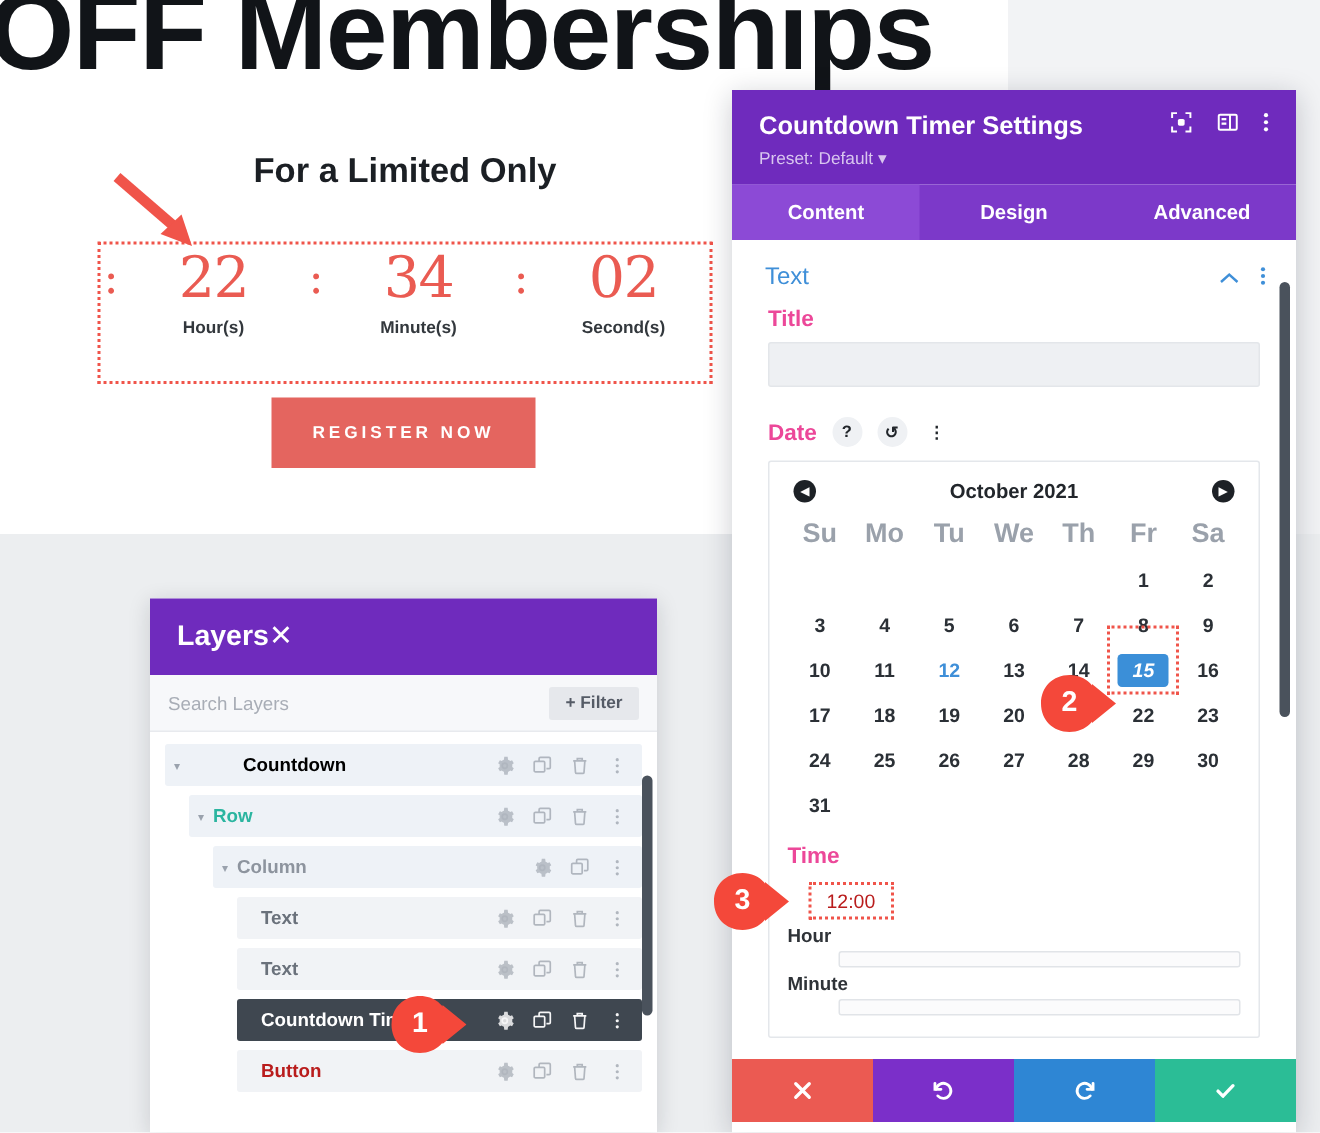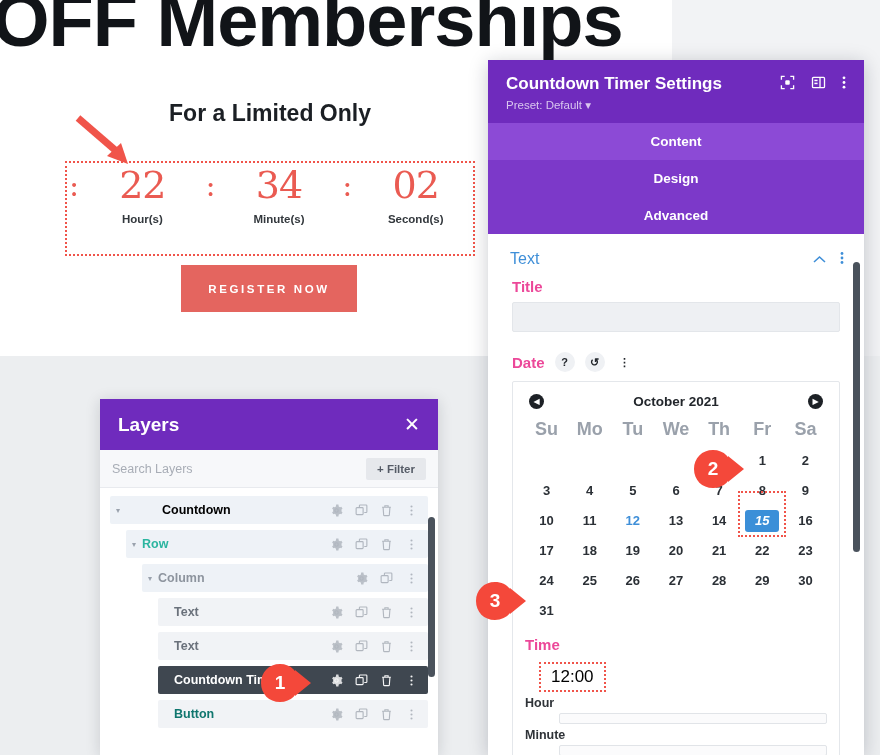--- a/index.html
+++ b/index.html
@@ -56,21 +56,21 @@
   
   .red-arrow { position:absolute; left:72px; top:112px; width:70px; height:56px; }
 
   
   .layers-panel {
     position:absolute; left:100px; top:399px; width:338px; height:356px;
     background:#ffffff; box-shadow:0 2px 14px rgba(20,25,40,.16);
   }
   .layers-head {
     height:51px; background:#6f2bbd; display:flex; align-items:center;
-    padding:0 18px; justify-content:space-between;
+    padding:0 18px; 
   }
   .layers-head-title { color:#ffffff; font-size:19px; font-weight:700; }
   .layers-close { color:#ffffff; font-size:19px; font-weight:400; line-height:1; cursor:pointer; }
   .layers-search {
     height:38px; background:#f7f8fa; border-bottom:1px solid #e8eaee;
     display:flex; align-items:center; padding:0 12px; justify-content:space-between;
   }
   .layers-search-ph { font-size:12.5px; color:#a8adb6; }
   .filter-btn {
     background:#e6e8ec; color:#555b66; font-size:11.5px; font-weight:700;
@@ -99,21 +99,21 @@
   
   .settings-modal {
     position:absolute; left:488px; top:60px; width:376px; height:695px;
     background:#ffffff; box-shadow:0 3px 18px rgba(20,25,40,.22);
   }
   .st-head { background:#6f2bbd; padding:14px 18px 11px 18px; }
   .st-head-top { display:flex; align-items:center; }
   .st-title { color:#ffffff; font-size:17px; font-weight:700; flex:1; white-space:nowrap; }
   .st-head-icons { display:flex; align-items:center; gap:16px; }
   .st-preset { color:#d9c6ef; font-size:11.5px; margin-top:4px; }
-  .st-tabs { display:flex; background:#7c39c9;flex-direction:column; }
+  .st-tabs { display:flex; background:#7c39c9; }
   .st-tab {
     flex:1; text-align:center; color:#ffffff; font-size:13.5px; font-weight:600;
     padding:11px 0; cursor:pointer;
   }
   .st-tab.active { background:#8c4ad6; }
 
   .st-body { position:relative; height:546px; background:#ffffff; overflow:hidden; }
   .st-scroll {
     position:absolute; right:4px; top:28px; width:7px; height:290px;
     background:#4a525c; border-radius:4px;
@@ -160,21 +160,21 @@
     width:34px; margin:0 auto;
   }
   .cal-sel-wrap { position:relative;font-style:italic; }
   .cal-sel-outline {
     position:absolute; left:50%; top:-19px; transform:translateX(-50%);
     width:48px; height:46px; border:2px dotted #f0544a; pointer-events:none;
   }
 
   .time-label-wrap { position:relative; margin-top:14px; }
   .time-val {
-    font-size:17px; color:#000000; padding:3px 10px;
+    font-size:13px; color:#b91c1c; padding:3px 10px;
     border:2px dotted #f0544a; display:inline-block; margin:2px 0 0 14px;
   }
   .slider-label { font-size:12.5px; font-weight:700; color:#2f3338; margin-top:4px; }
   .slider-track {
     height:11px; margin:3px 0 0 34px; background:#fbfbfc;
     border:1px solid #e1e4e8; border-radius:2px;
   }
 
   
   .st-actions { display:flex; height:42px; }
@@ -416,21 +416,21 @@
               <svg class="li" viewBox="0 0 16 16" fill="currentColor">
                 <circle cx="8" cy="3" r="1.3"></circle>
                 <circle cx="8" cy="8" r="1.3"></circle>
                 <circle cx="8" cy="13" r="1.3"></circle>
               </svg>
             </span>
           </div>
         </div>
         <div class="layer-row plain" style="margin-left: 48px;">
           <div class="layer-caret"></div>
-          <div class="layer-name" style="color: #0f766e;">Button</div>
+          <div class="layer-name" style="color: #b91c1c;">Button</div>
           <div class="layer-icons">
             <span style="color: rgb(126, 134, 146); display: flex;">
               <svg class="li" viewBox="0 0 16 16" fill="currentColor">
                 <path d="M8 5.2A2.8 2.8 0 1 0 8 10.8 2.8 2.8 0 0 0 8 5.2Zm0 4.2a1.4 1.4 0 1 1 0-2.8 1.4 1.4 0 0 1 0 2.8Z"></path>
                 <path d="M14.2 8c0-.4 0-.7-.1-1.1l1.3-1-1.4-2.4-1.5.6a5.6 5.6 0 0 0-1.8-1.1L10.4.6H7.6L7.3 3a5.6 5.6 0 0 0-1.8 1.1L4 3.5 2.6 5.9l1.3 1a6.4 6.4 0 0 0 0 2.2l-1.3 1L4 12.5l1.5-.6a5.6 5.6 0 0 0 1.8 1.1l.3 2.4h2.8l.3-2.4a5.6 5.6 0 0 0 1.8-1.1l1.5.6 1.4-2.4-1.3-1c.1-.4.1-.7.1-1.1Z" opacity=".85"></path>
               </svg>
             </span>
             <span style="color: rgb(126, 134, 146); display: flex;">
               <svg class="li" viewBox="0 0 16 16" fill="none" stroke="currentColor" stroke-width="1.4">
                 <rect x="1.4" y="4.4" width="8.6" height="8.6" rx="1"></rect>

